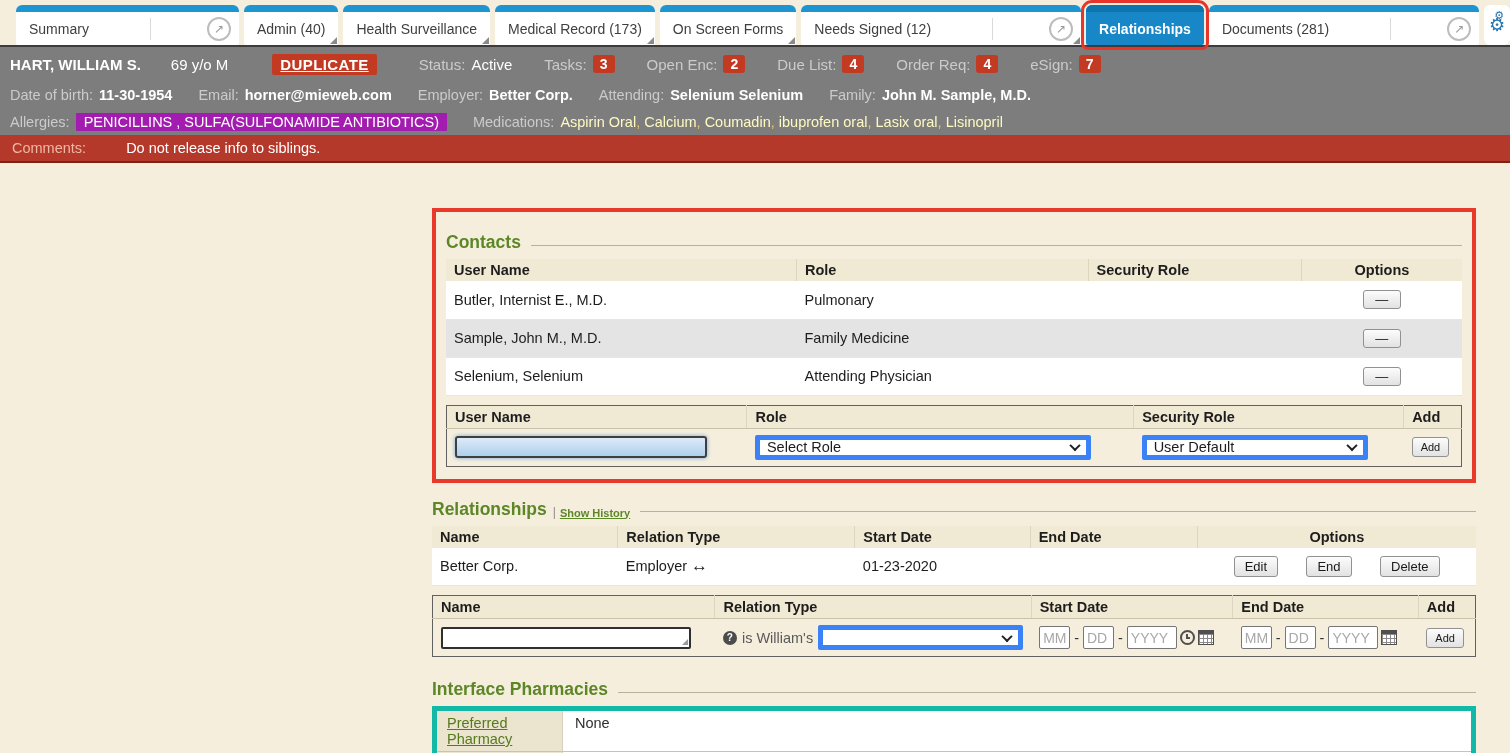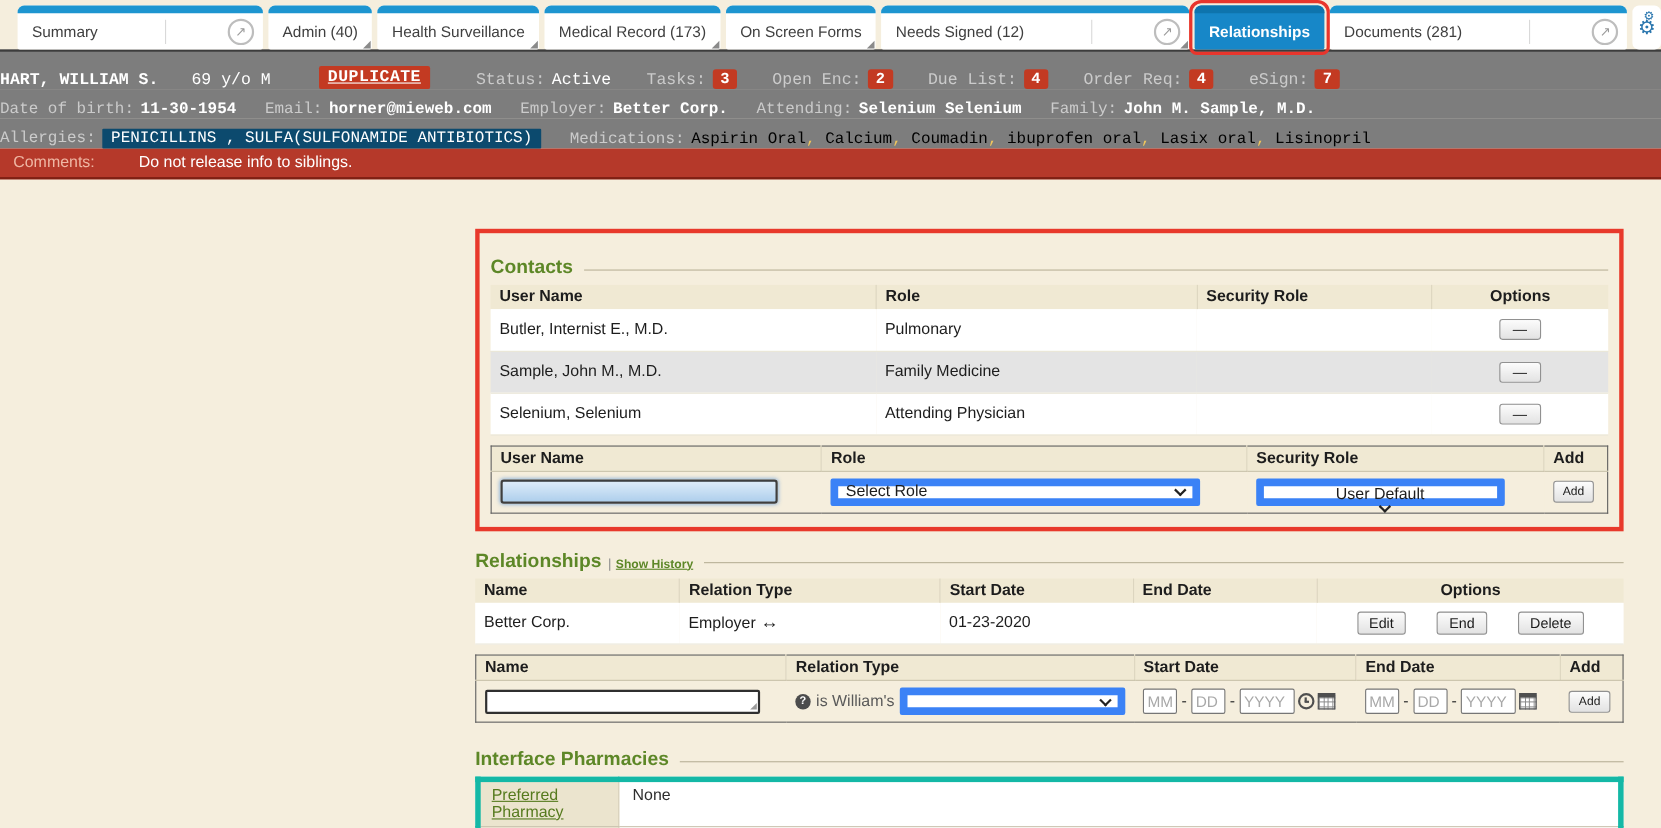--- a/index.html
+++ b/index.html
@@ -31,36 +31,36 @@
     border-left:7px solid transparent; border-bottom:7px solid #8a8a8a;
   }
   .tab.selected { background:#1787c8; outline:3px solid #e8352c; outline-offset:2px; }
   .tab.selected::before { background:#0e74ad; }
   .tab.selected .tab-label { color:#fff; font-weight:bold; }
   .gear-tab { width:40px; height:40px; background:#fff; border-radius:6px; display:flex; align-items:center; justify-content:center; position:relative; cursor:pointer; }
   .gear-glyph { color:#2a76ae; font-size:18px; line-height:1; }
   .gear-glyph.small { position:absolute; font-size:11px; right:6px; top:5px; }
 
   
-  .hdr { background:#7d7d7d; display:flex; align-items:flex-end; padding-left:0; color:#fff; white-space:nowrap;font-family:Liberation Mono, monospace; }
+  .hdr { background:#7d7d7d; display:flex; align-items:center; padding-left:10px; color:#fff; white-space:nowrap; }
   .hdr1 { height:36px; border-top:2px solid #3c3c3c; font-size:15px; }
   .hdr2, .hdr3 { height:27px; }
   .lbl { color:#cbcbcb; margin-right:6px; }
   .val { color:#fff; font-weight:bold; }
   .p-name { font-weight:bold; margin-right:30px; }
   .p-age { margin-right:44px; }
   .dup {
     background:#c33a22; color:#fff; font-weight:bold; text-decoration:underline;
     padding:2px 8px; border-radius:2px; margin-right:42px; letter-spacing:.4px; cursor:pointer;
   }
   .grp { display:inline-flex; align-items:center; margin-right:32px; }
   .badge { background:#c33a22; color:#fff; font-weight:bold; padding:1px 7px; border-radius:3px; font-size:14px; cursor:pointer; }
   .hdr2 .grp, .hdr3 .grp { margin-right:26px; }
-  .allergy-box { background:#0c4a6e; color:#fff; padding:1px 8px; border-radius:1px; }
-  .med-link { color:#000000; cursor:pointer; }
+  .allergy-box { background:#a21caf; color:#fff; padding:1px 8px; border-radius:1px; }
+  .med-link { color:#fef9c3; cursor:pointer; }
   .med-link:not(:last-child)::after { content:", "; color:#f2c75c; }
   .comments { background:#b5392a; height:28px; display:flex; align-items:center; padding-left:12px; border-bottom:2px solid #7e2013; }
   .comments .c-lbl { color:#efb7a4; margin-right:40px; }
   .comments .c-val { color:#fff; }
 
   
   .content { width:1044px; margin-left:432px; padding-top:45px; }
 
   .sec-head { display:flex; align-items:center; margin-bottom:6px;margin-top:12px; }
   .sec-title { color:#5d8727; font-weight:bold; font-size:17.5px; white-space:nowrap; }
@@ -104,26 +104,26 @@
   }
   .plain-input {
     width:250px; height:22px; border:2px solid #2f2f2f; border-radius:2px;
     background:#fff; outline:none; padding:0 6px;
     font-family:"Liberation Sans", sans-serif; font-size:14px;
   }
   .input-wrap { position:relative; display:inline-block; }
   .grip { position:absolute; right:3px; bottom:4px; border-left:6px solid transparent; border-bottom:6px solid #9a9a9a; }
   .selectbox {
     display:inline-flex; align-items:center; justify-content:space-between;
-    background:#fff; border:7px solid #3b82f6; border-radius:2px; height:25px;
+    background:#fff; border:5px solid #3b82f6; border-radius:2px; height:25px;
     padding:0 7px; font-size:14.5px; color:#1d1d1d; cursor:pointer; vertical-align:middle;
   }
   .chev { width:8px; height:8px; border-right:2px solid #222; border-bottom:2px solid #222; transform:rotate(45deg) translate(-1px,-1px); margin-left:8px; flex:none; }
   .sel-role { width:336px; }
-  .sel-sec { width:226px;flex-direction:column; }
+  .sel-sec { width:226px; }
   .sel-rel { width:205px; }
 
   .din {
     height:23px; border:1px solid #767676; border-radius:2px; padding:0 3px;
     font-family:"Liberation Sans", sans-serif; font-size:14px; color:#222; background:#fff; outline:none;
   }
   .din.mm, .din.dd { width:31px; }
   .din.yyyy { width:50px; }
   .din::placeholder, .focus-input::placeholder { color:#a8a8a8; }
   .dash { color:#333; margin:0 1px; }

